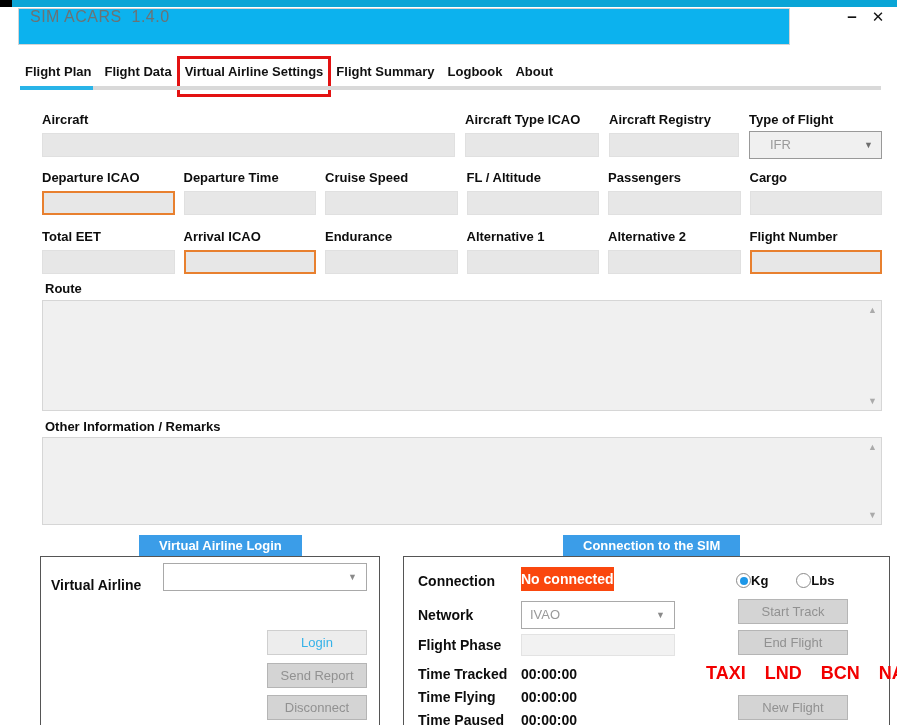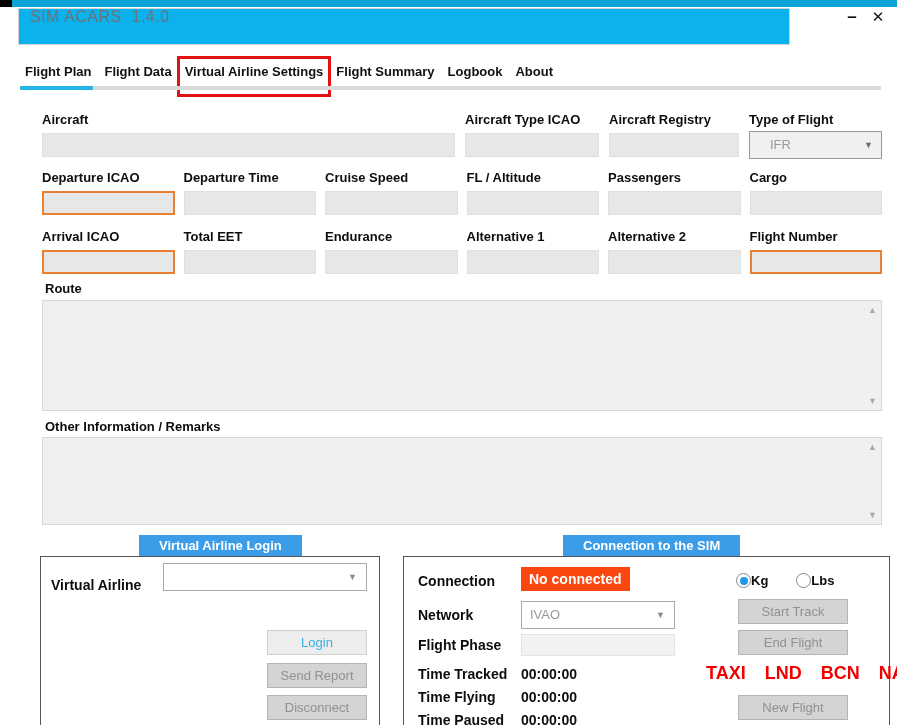--- a/index.html
+++ b/index.html
@@ -58,21 +58,21 @@
 
   .dropdown { position:absolute; background:#fff; border:1px solid #a9a9a9; height:28px;
               font-size:13px; color:#999; line-height:26px; padding-left:8px; cursor:default; }
   .dropdown .arrow { position:absolute; right:9px; top:0; font-size:9px; color:#8a8a8a; line-height:26px; }
 
   .btn { position:absolute; width:100px; height:25px; background:#d4d4d4; border:1px solid #b5b5b5;
          font-family:inherit; font-size:13px; color:#919191; text-align:center; line-height:23px; cursor:default; }
   .btn.enabled { background:#ededed; border:1px solid #cfcfcf; color:#35b2e8; }
 
   .badge { position:absolute; background:#fa470e; color:#fff; font-size:14px; font-weight:bold;
-           padding:4px 8px; white-space:nowrap; }
+           padding:4px 0; white-space:nowrap; }
   .timeval { position:absolute; font-size:14px; font-weight:bold; color:#0d0d0d; }
 
   .radio-row { position:absolute; left:332px; top:16px; display:flex; align-items:center; gap:0; }
   .radio { width:15px; height:15px; border:1px solid #8a8a8a; border-radius:50%; background:#fff;
            display:inline-flex; align-items:center; justify-content:center; cursor:default; }
   .radio .dot { width:8px; height:8px; border-radius:50%; background:#1d97e8; }
   .radio-label { font-size:13px; font-weight:bold; color:#0d0d0d; margin-right:28px; }
   .radio-label.last { margin-right:0; }
 
   .flags { position:absolute; left:302px; top:106px; display:flex; gap:19px; }
@@ -165,26 +165,26 @@
       <div class="field"></div>
     </div>
     <div>
       <div class="flabel">Cargo</div>
       <div class="field"></div>
     </div>
   </div>
 
   <div class="row row3">
     <div>
+      <div class="flabel">Total EET</div>
+      <div class="field"></div>
+    </div>
+    <div>
       <div class="flabel">Arrival ICAO</div>
       <div class="field orange"></div>
-    </div>
-    <div>
-      <div class="flabel">Total EET</div>
-      <div class="field"></div>
     </div>
     <div>
       <div class="flabel">Endurance</div>
       <div class="field"></div>
     </div>
     <div>
       <div class="flabel">Alternative 1</div>
       <div class="field"></div>
     </div>
     <div>

